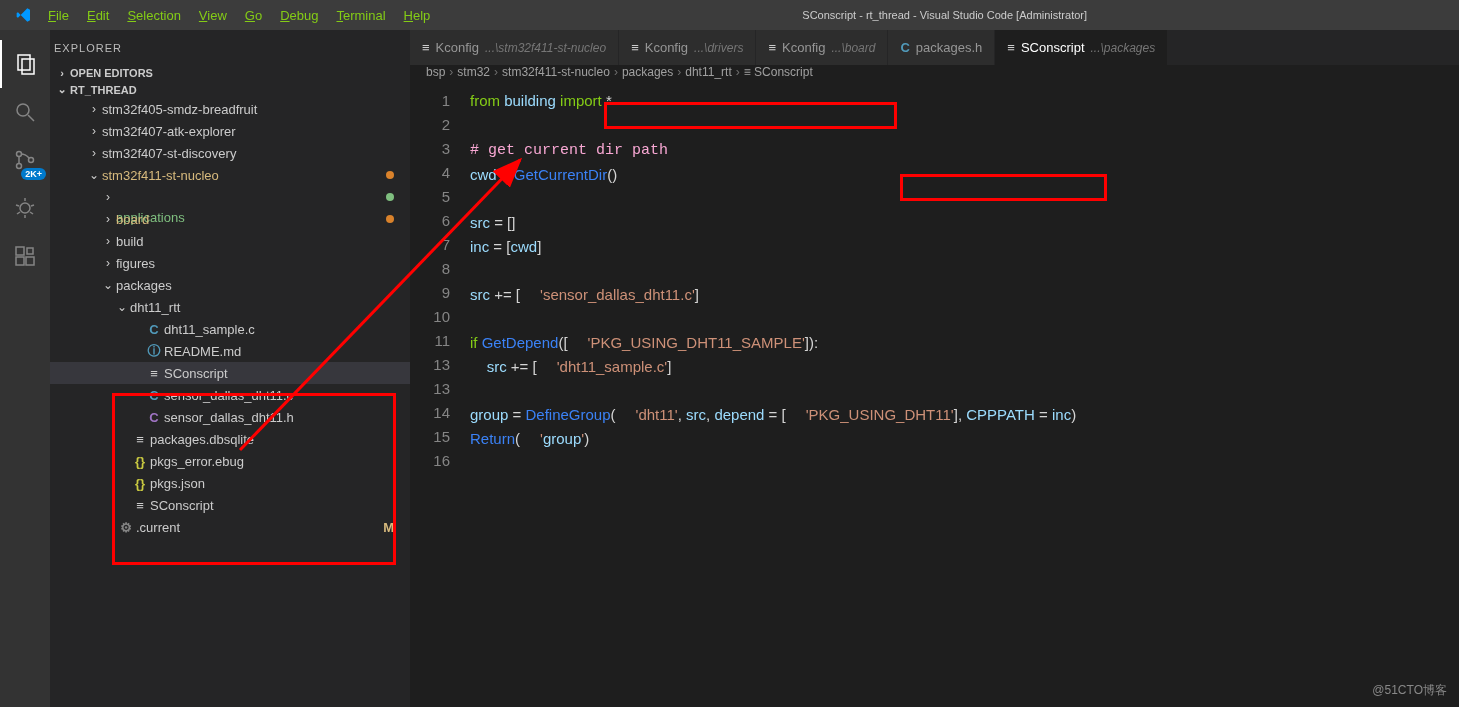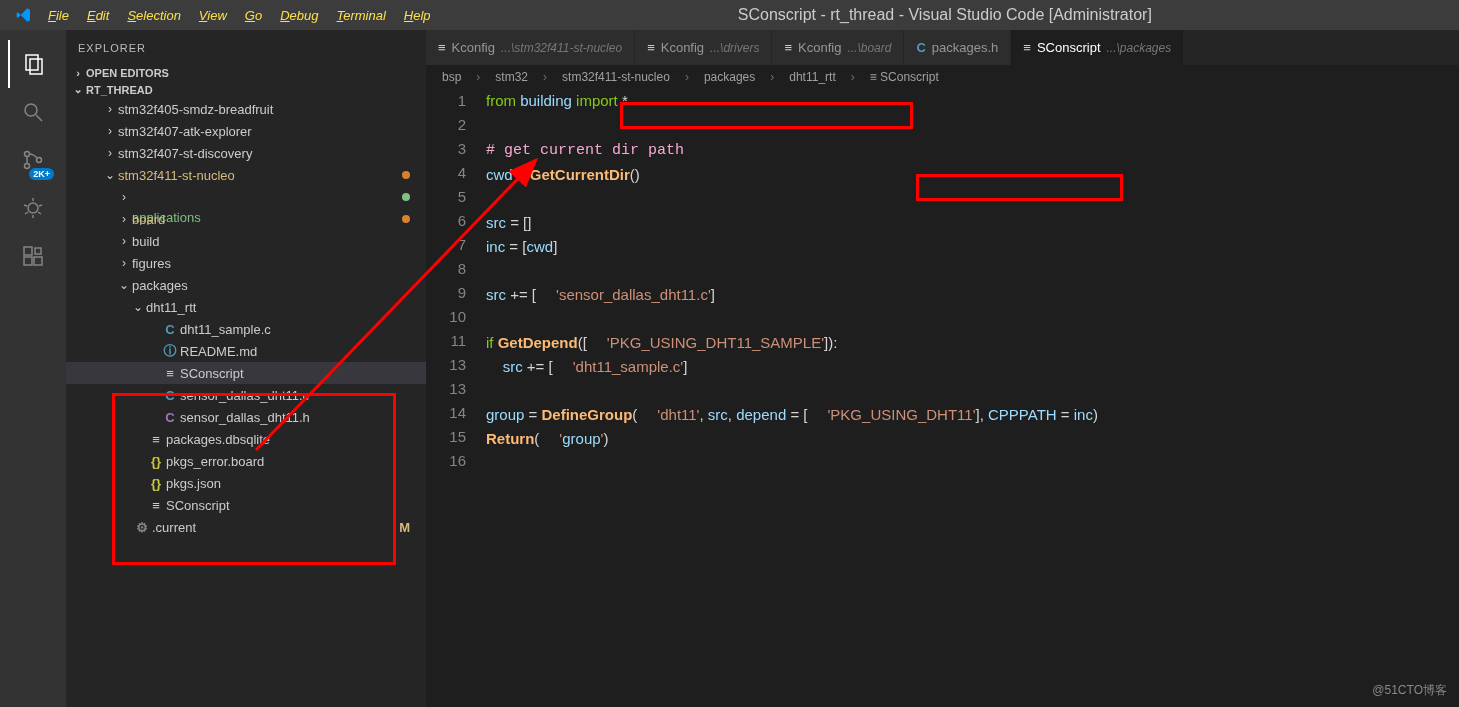--- a/index.html
+++ b/index.html
@@ -2,34 +2,34 @@
 <html><head>
 <meta charset="utf-8">
 <style>
 * { box-sizing: border-box; margin: 0; padding: 0; font-family: "Segoe UI", sans-serif; }
 body { background: #1e1e1e; color: #cccccc; width: 1459px; height: 707px; overflow: hidden; position: relative; font-size: 13px; }
 
 
 .title-bar { height: 30px; background: #3c3c3c; display: flex; align-items: center; padding: 0 8px; }
 .logo { width: 16px; height: 16px; margin: 0 8px; display: flex; align-items: center; }
 .menu { display: flex; gap: 2px; }
-.menu-item { padding: 4px 8px; cursor: default; color: #fde047; font-style: italic; }
-.title-text { flex: 1; text-align: center; color: #cccccc; font-size: 16px; }
+.menu-item { padding: 4px 8px; cursor: default; color: #84cc16; }
+.title-text { flex: 1; text-align: center; color: #cccccc; font-size: 11px; }
 
 
 .main { display: flex; height: calc(100% - 30px); }
-.activity-bar { width: 66px; background: #333333; display: flex; flex-direction: column; align-items: center; padding-top: 10px; position: relative; }
+.activity-bar { width: 50px; background: #333333; display: flex; flex-direction: column; align-items: center; padding-top: 10px; position: relative; }
 .activity-icon { width: 50px; height: 48px; display: flex; align-items: center; justify-content: center; color: #858585; cursor: pointer; position: relative; }
 .activity-icon.active { color: #ffffff; border-left: 2px solid #ffffff; }
 .activity-icon svg { width: 24px; height: 24px; }
 .badge-2k { position: absolute; bottom: 4px; right: 4px; background: #007acc; color: #fff; font-size: 9px; padding: 1px 4px; border-radius: 8px; font-weight: bold; }
 
 
 .sidebar { width: 360px; background: #252526; display: flex; flex-direction: column; }
-.sidebar-title { height: 35px; display: flex; align-items: center; padding: 0 12px; font-size: 11px; letter-spacing: 1px; color: #bbbbbb; }
+.sidebar-title { height: 35px; display: flex; align-items: center; padding: 0 4px; font-size: 11px; letter-spacing: 1px; color: #bbbbbb; }
 .section-header { display: flex; align-items: center; padding: 2px 4px; font-size: 11px; font-weight: bold; color: #cccccc; cursor: pointer; }
 .section-header .chev { width: 16px; text-align: center; }
 .tree { flex: 1; overflow: auto; font-size: 13px; }
 .tree-row { display: flex; align-items: center; height: 22px; padding-left: 0; cursor: pointer; white-space: nowrap; position: relative; }
 .tree-row.selected { background: #37373d; }
 .tree-row .chev { width: 16px; display: inline-flex; justify-content: center; color: #cccccc; font-size: 12px; }
 .tree-row .icon { width: 20px; display: inline-flex; justify-content: center; font-size: 13px; font-weight: bold; }
 .icon-c { color: #519aba; }
 .icon-h { color: #a074c4; }
 .icon-info { color: #519aba; }
@@ -44,27 +44,27 @@
 .dot-green { background: #7fbf7f; }
 .status-m { margin-left: auto; margin-right: 16px; color: #d7ba7d; font-weight: bold; }
 
 
 .editor-area { flex: 1; display: flex; flex-direction: column; background: #1e1e1e; position: relative; }
 .tabs { height: 35px; background: #252526; display: flex; align-items: stretch; }
 .tab { display: flex; align-items: center; padding: 0 12px; background: #2d2d2d; color: #969696; border-right: 1px solid #252526; font-size: 13px; gap: 6px; min-width: 0; cursor: pointer; }
 .tab.active { background: #1e1e1e; color: #ffffff; }
 .tab .tab-icon { font-weight: bold; font-size: 13px; }
 .tab .tab-path { font-style: italic; color: #767676; font-size: 12px; }
-.breadcrumb { height: 24px; display: flex; align-items: center; padding: 0 16px; font-size: 12px; color: #a0a0a0; gap: 15px; }
+.breadcrumb { height: 24px; display: flex; padding: 0 16px; font-size: 12px; color: #a0a0a0; gap: 4px; }
 .breadcrumb .sep { color: #6e6e6e; }
 .code { flex: 1; display: flex; font-family: Consolas, "Courier New", monospace; font-size: 15px; line-height: 24px; position: relative; }
 .gutter { width: 60px; text-align: right; color: #858585; padding-right: 20px; user-select: none; }
 .lines { flex: 1; position: relative; white-space: pre; }
 .tok-kw { color: #84cc16; }
-.tok-fn { color: #fdba74; font-weight: bold; }
+.tok-fn { color: #3b82f6; }
 .tok-str { color: #ce9178; margin-left: 20px; }
 .tok-cm { color: #f9a8d4; font-family: Liberation Mono, monospace; }
 .tok-op { color: #d4d4d4; }
 .tok-var { color: #9cdcfe; }
 
 
 .annot-box { position: absolute; border: 3px solid #ff0000; pointer-events: none; }
 .annot-arrow { position: absolute; pointer-events: none; }
 
 .watermark { position: absolute; right: 12px; bottom: 8px; color: #888; font-size: 12px; }
@@ -216,21 +216,21 @@
           <span class="folder-name ">sensor_dallas_dht11.h</span>
         </div>
         <div class="tree-row" style="padding-left: 64px;">
           <span class="chev"></span>
           <span class="icon icon-lines">≡</span>
           <span class="folder-name ">packages.dbsqlite</span>
         </div>
         <div class="tree-row" style="padding-left: 64px;">
           <span class="chev"></span>
           <span class="icon icon-braces">{}</span>
-          <span class="folder-name ">pkgs_error.board</span>
+          <span class="folder-name ">pkgs_error.ebug</span>
         </div>
         <div class="tree-row" style="padding-left: 64px;">
           <span class="chev"></span>
           <span class="icon icon-braces">{}</span>
           <span class="folder-name ">pkgs.json</span>
         </div>
         <div class="tree-row" style="padding-left: 64px;">
           <span class="chev"></span>
           <span class="icon icon-lines">≡</span>
           <span class="folder-name ">SConscript</span>

